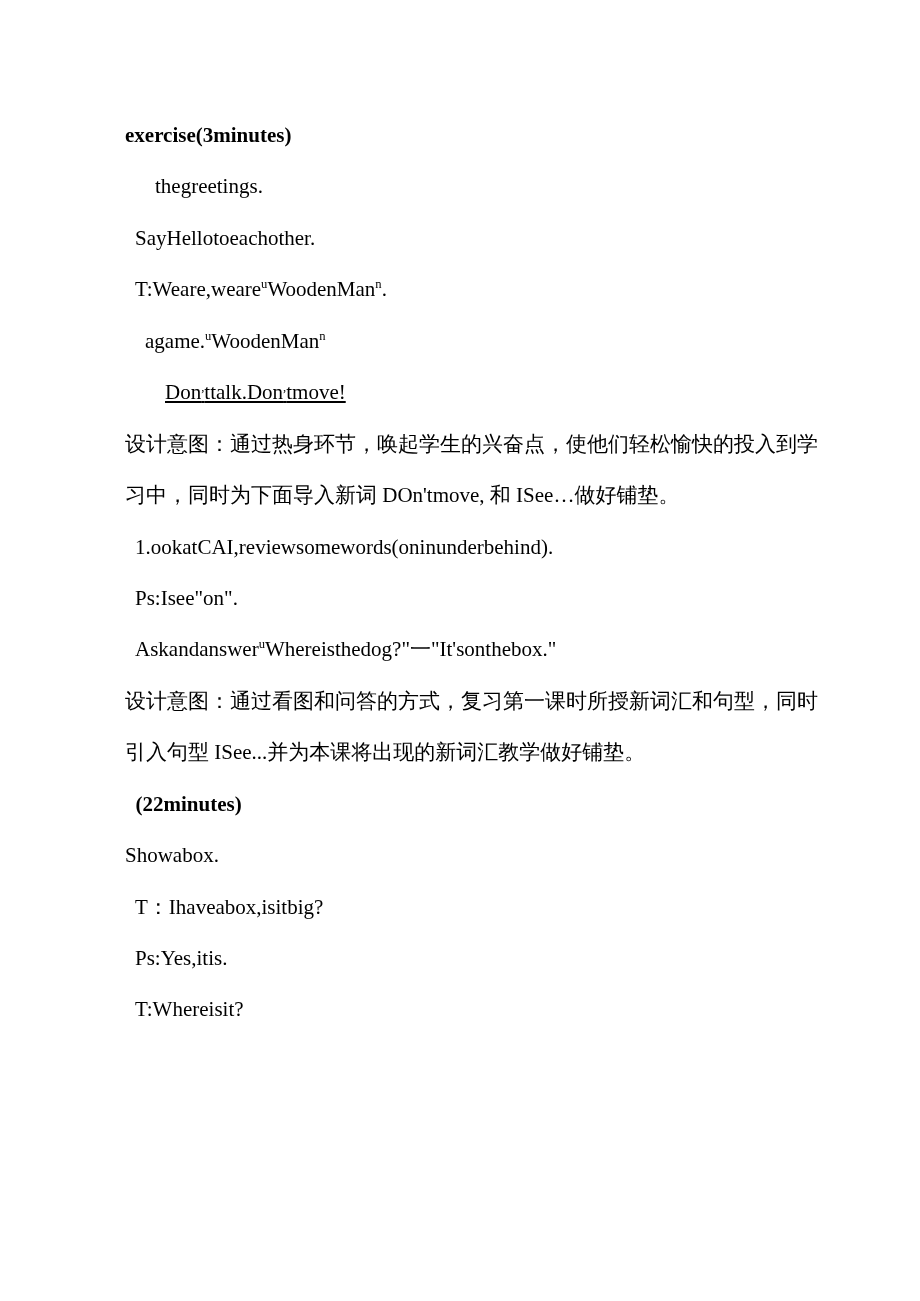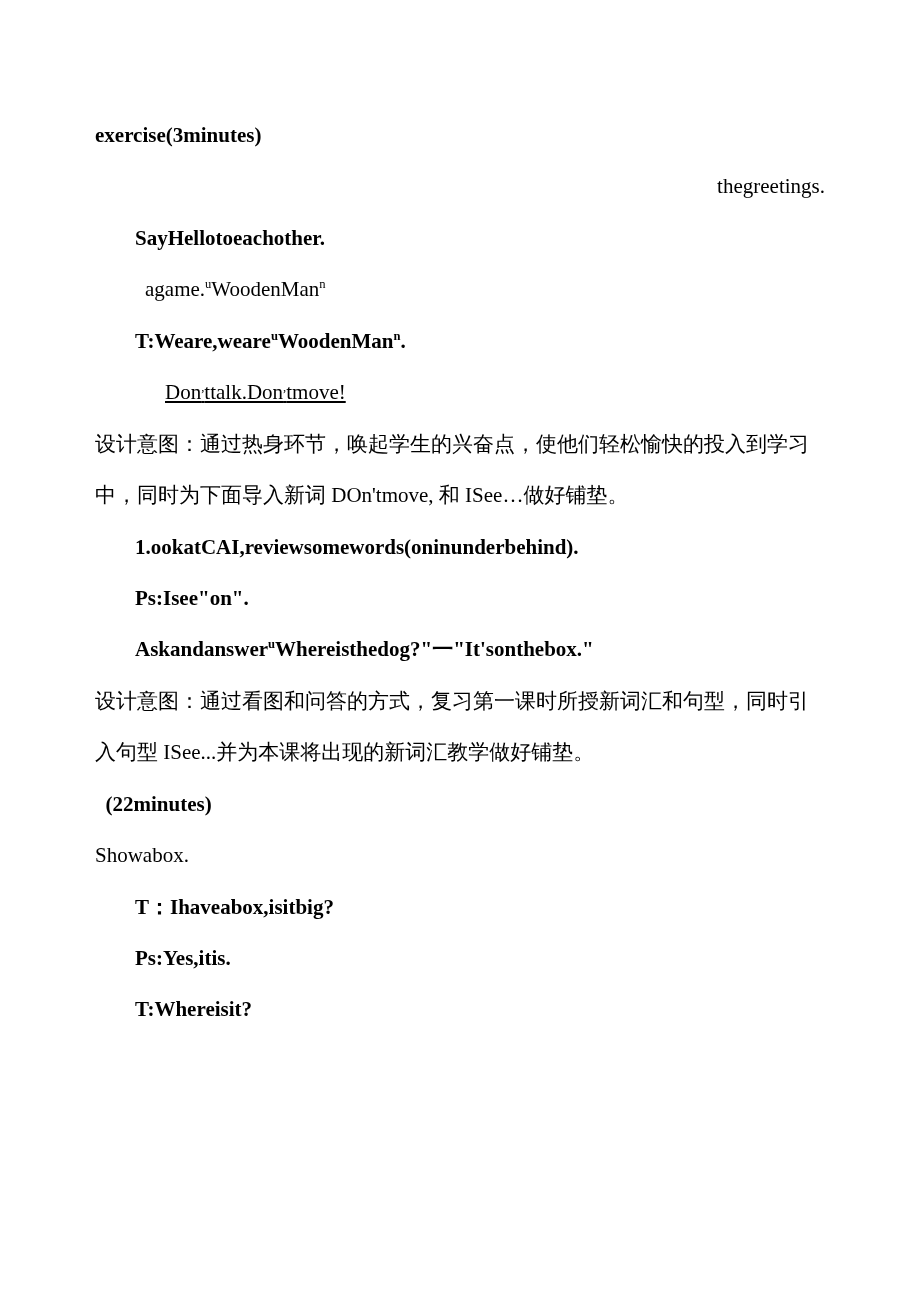--- a/index.html
+++ b/index.html
@@ -14,41 +14,41 @@
     padding: 110px 95px 80px 95px;
     box-sizing: border-box;
     font-family: "Times New Roman", "SimSun", serif;
     font-size: 21px;
     line-height: 2.45;
     color: #000;
   }
   .bold {
     font-weight: bold;
   }
-  .indent-0 { padding-left: 0; }
-  .indent-1 { padding-left: 60px; text-align: right; }
-  .indent-2 { padding-left: 40px; font-weight: bold; }
+  .indent-0 { padding-left: 0; margin-left: 30px; }
+  .indent-1 { padding-left: 60px; }
+  .indent-2 { padding-left: 40px; }
   .indent-3 { padding-left: 70px; text-decoration: underline; }
   .indent-4 { padding-left: 90px; }
   .indent-5 { padding-left: 50px; }
   .line { display: block; }
   sup.small {
     font-size: 0.6em;
     vertical-align: super;
   }
 </style>
 </head>
 <body>
 
 <div class="page">
   <span class="line bold indent-0">exercise(3minutes)</span>
   <span class="line indent-1">thegreetings.</span>
   <span class="line indent-2">SayHellotoeachother.</span>
+  <span class="line indent-2">T:Weare,weare<sup class="small">u</sup>WoodenMan<sup class="small">n</sup>.</span>
   <span class="line indent-5">agame.<sup class="small">u</sup>WoodenMan<sup class="small">n</sup></span>
-  <span class="line indent-2">T:Weare,weare<sup class="small">u</sup>WoodenMan<sup class="small">n</sup>.</span>
   <span class="line indent-3">Don<sup class="small">,</sup>ttalk.Don<sup class="small">,</sup>tmove!</span>
   <span class="line indent-0">设计意图：通过热身环节，唤起学生的兴奋点，使他们轻松愉快的投入到学习中，同时为下面导入新词 DOn'tmove, 和 ISee…做好铺垫。</span>
   <span class="line indent-2">1.ookatCAI,reviewsomewords(oninunderbehind).</span>
   <span class="line indent-2">Ps:Isee"on".</span>
   <span class="line indent-2">Askandanswer<sup class="small">u</sup>Whereisthedog?"一"It'sonthebox."</span>
   <span class="line indent-0">设计意图：通过看图和问答的方式，复习第一课时所授新词汇和句型，同时引入句型 ISee...并为本课将出现的新词汇教学做好铺垫。</span>
   <span class="line bold indent-0" style="white-space:pre;">  (22minutes)</span>
   <span class="line indent-0">Showabox.</span>
   <span class="line indent-2">T：Ihaveabox,isitbig?</span>
   <span class="line indent-2">Ps:Yes,itis.</span>

